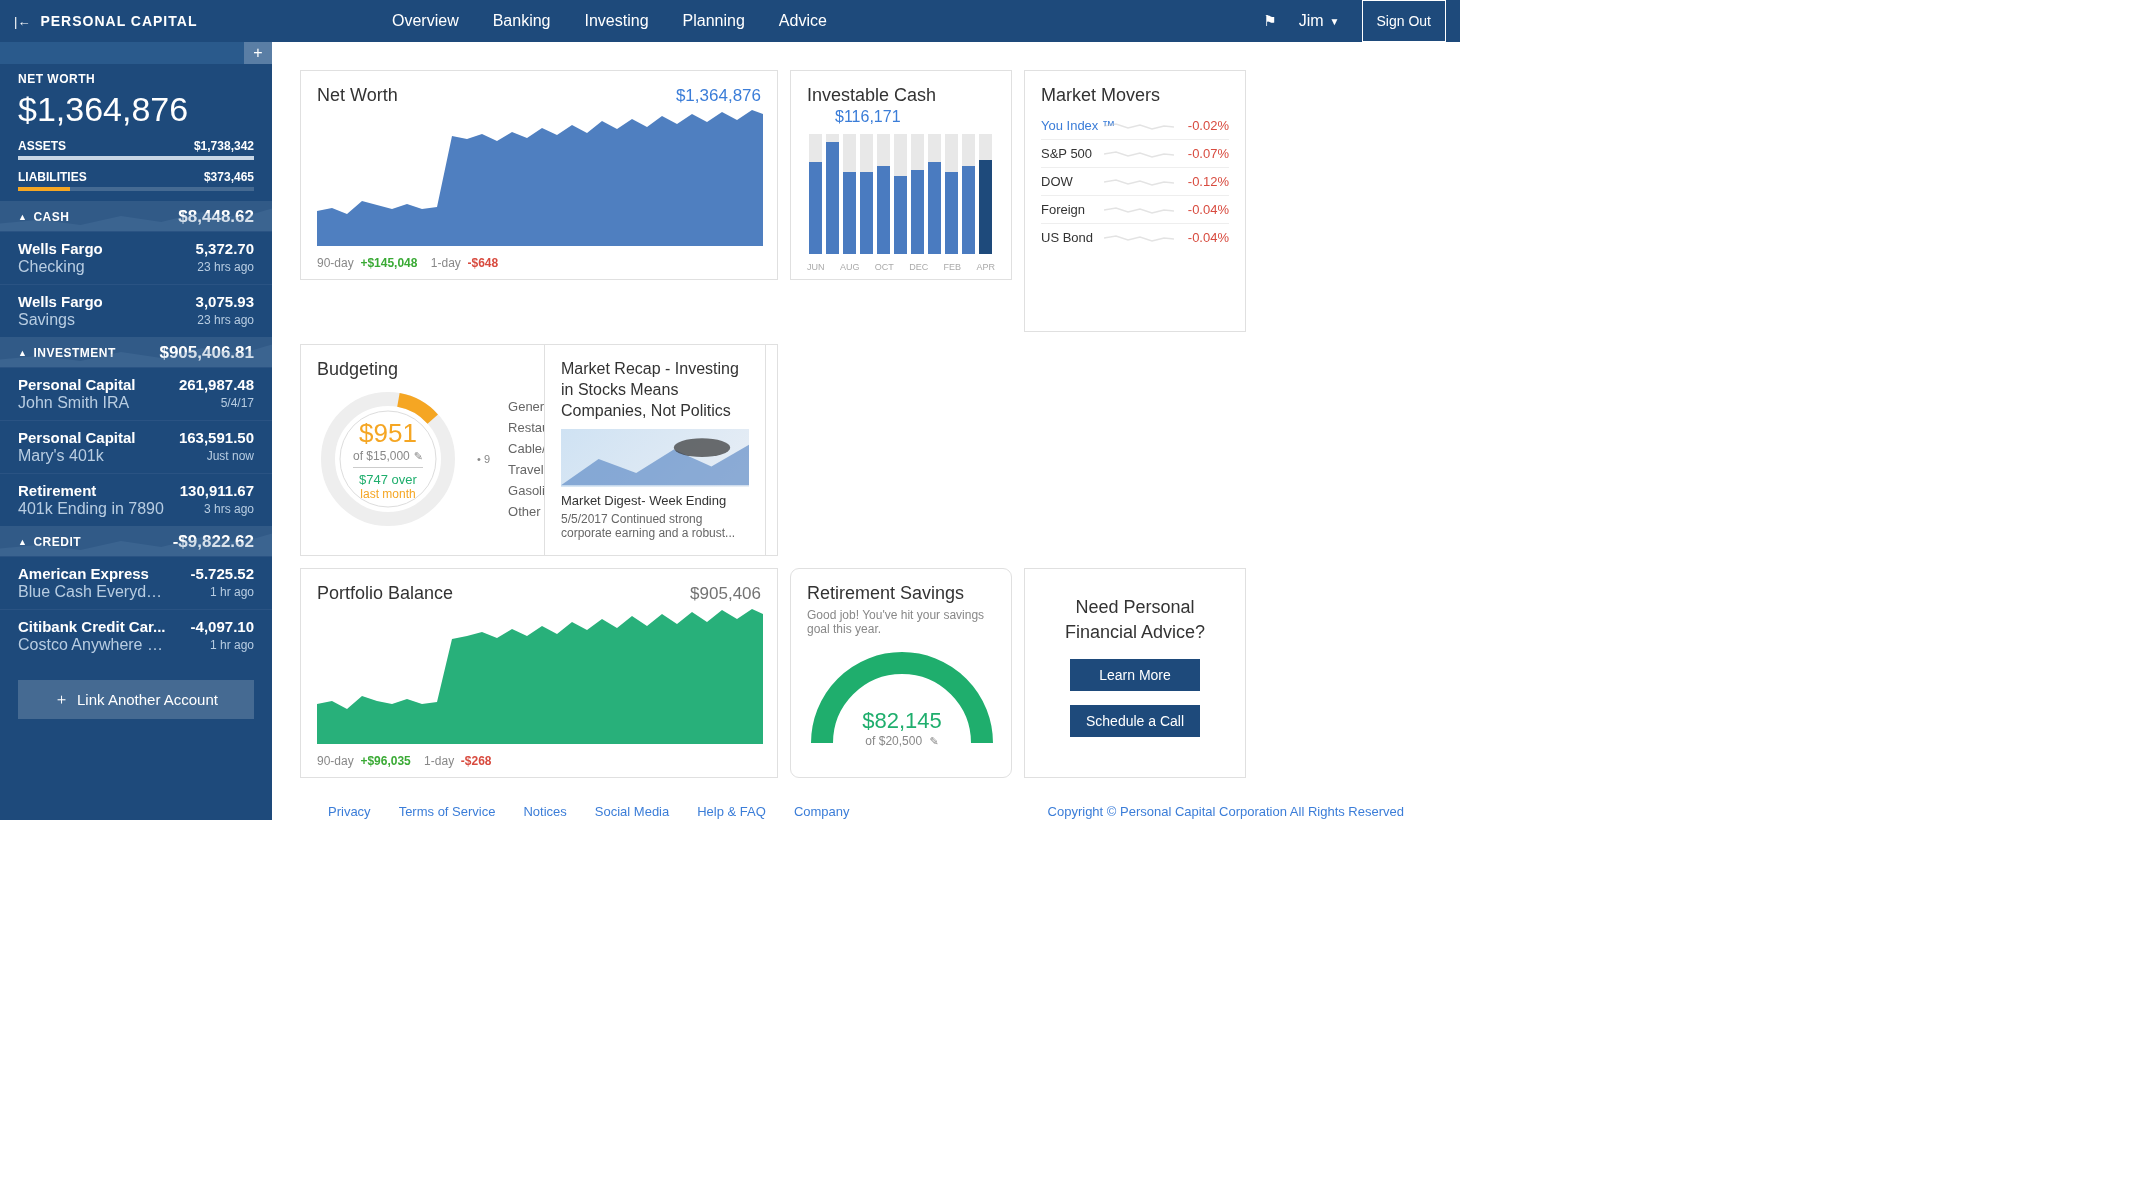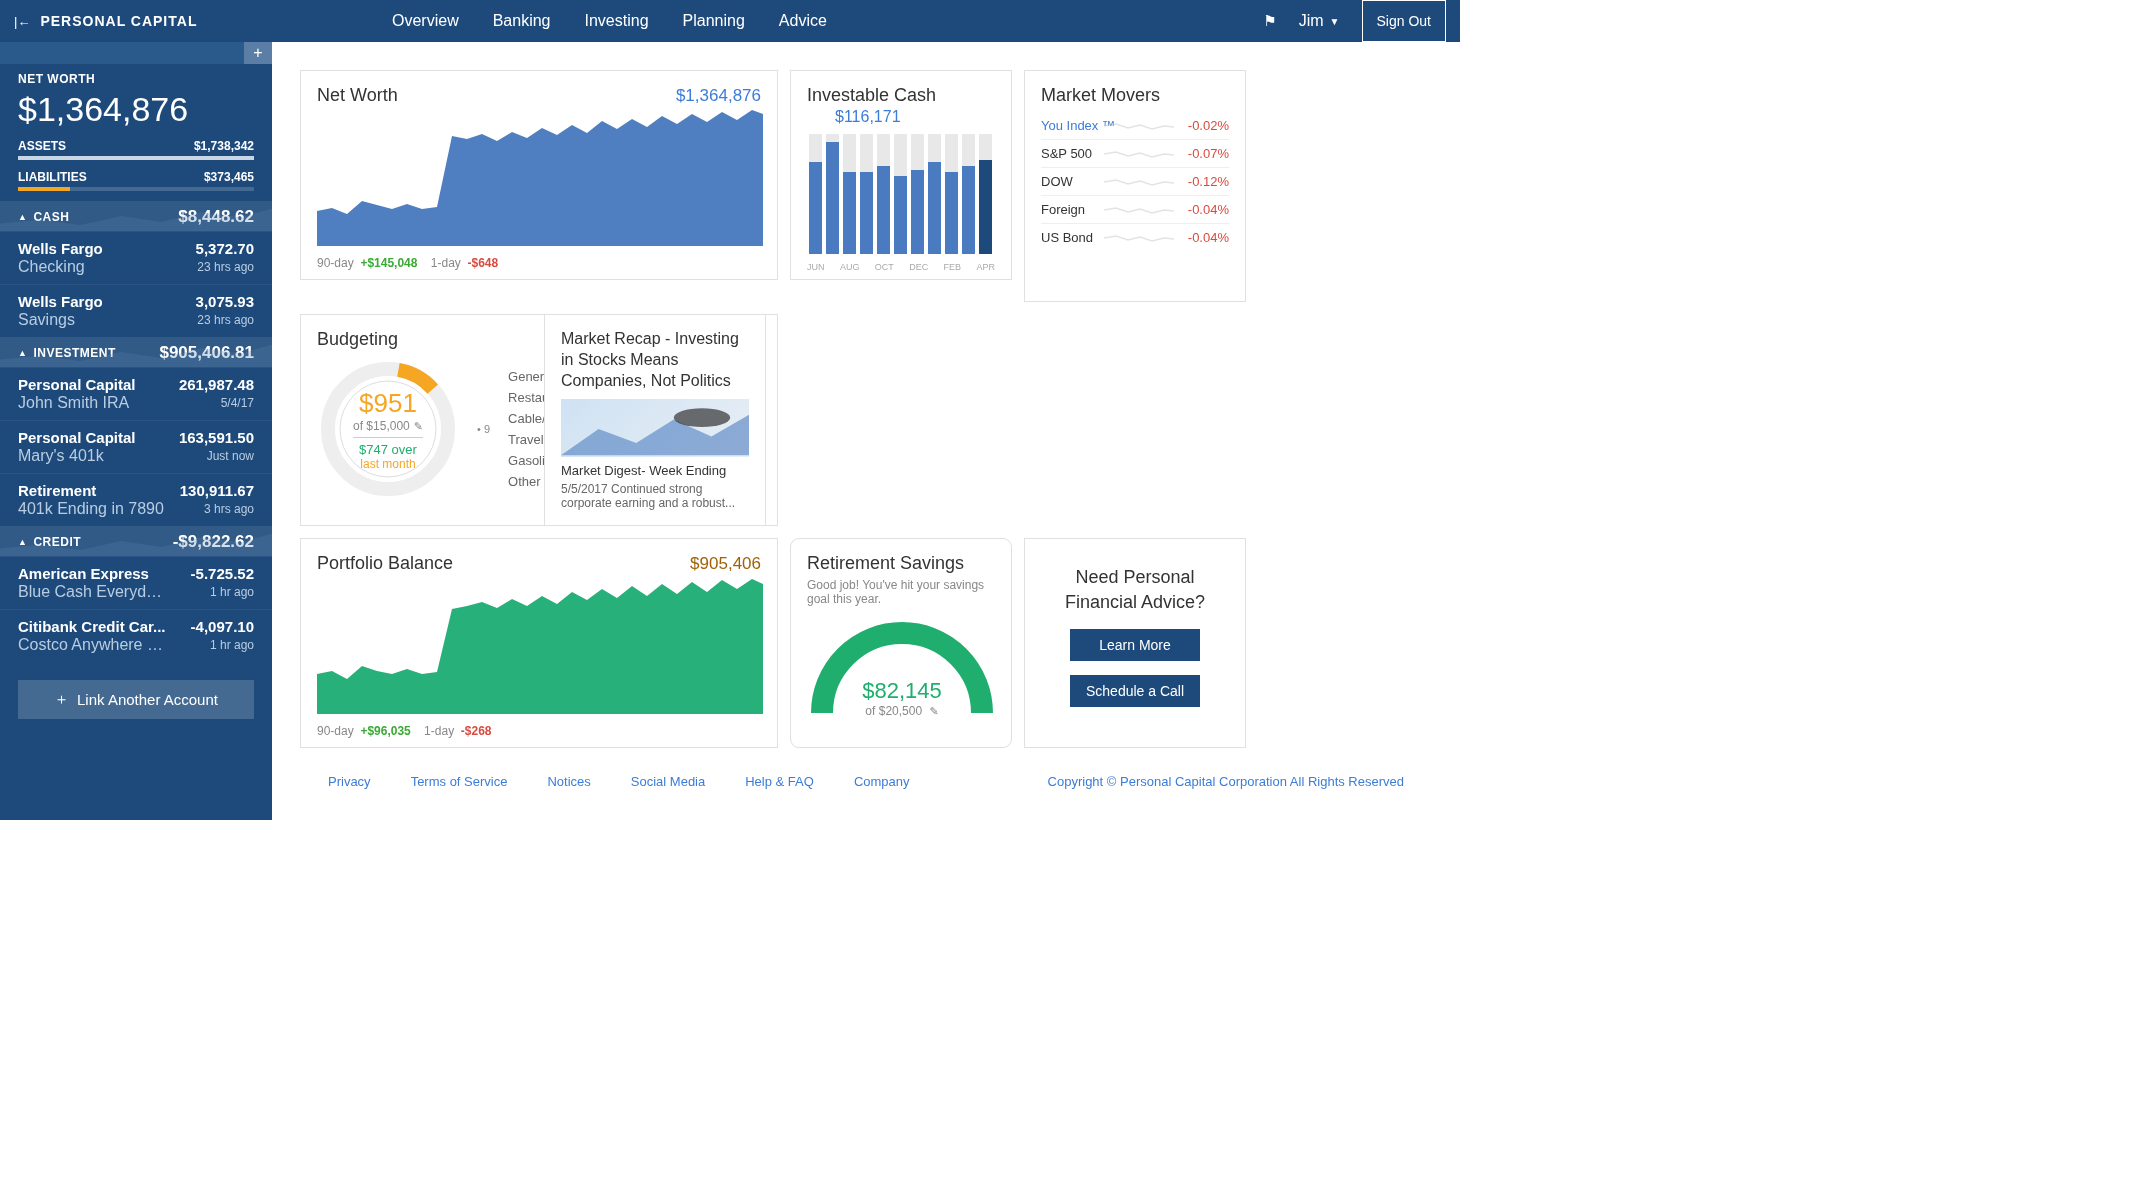--- a/index.html
+++ b/index.html
@@ -40,34 +40,34 @@
 .acct-row .acct-val { font-size:15px; font-weight:700; text-align:right;}
 .acct-row .acct-time { font-size:12px; color:#b8cde2; text-align:right; margin-top:3px;}
 
 .linkbtn { margin:18px; background:#456a92; padding:10px; text-align:center; font-size:15px; cursor:pointer; display:flex; align-items:center; justify-content:center; gap:8px;}
 
 .main { flex:1; background:#fff; padding:28px; }
 .card { border:1px solid #e0e0e0; background:#fff; padding:14px 16px; position:relative;}
 .card-title-row { display:flex; justify-content:space-between; align-items:baseline; }
 .card-title { font-size:18px; color:#333; }
 .card-title-val { font-size:17px; color:#3b7dd8; font-weight:400;}
-.card-title-val.green { color:#a16207; }
+.card-title-val.green { color:#737373; }
 
 
 .c-nw { grid-column:1; grid-row:1; }
 .c-ic { grid-column:2; grid-row:1; }
 .c-mm { grid-column:3; grid-row:1; }
 .c-cf { grid-column:1; grid-row:2; width:232px;}
 .c-bd { position:absolute; }
 .row { display:flex; gap:12px; margin-bottom:12px; }
 .row .card { }
 
 .c-nw { width:478px; height:210px;}
 .c-ic { width:222px; height:210px;}
-.c-mm { width:222px; height:232px;}
+.c-mm { width:222px; height:262px;}
 .c-cf { width:232px; height:212px;}
 .c-bd { width:478px; height:212px;}
 .c-mr { width:222px; height:212px;}
 .c-pb { width:478px; height:210px;}
 .c-rs { width:222px; height:210px;border-radius:9px;}
 .c-ad { width:222px; height:210px;}
 
 .subline { font-size:12px; color:#888; margin-top:10px;}
 .subline .g { color:#3aaa35; font-weight:600;}
 .subline .r { color:#d84b3f; font-weight:600;}
@@ -110,21 +110,21 @@
 .gauge { position:relative; width:190px; height:100px; margin:12px auto 0;}
 .gauge svg{width:100%; height:100%;}
 .gauge-center{position:absolute; bottom:0; left:0; right:0; text-align:center;}
 .gauge-val{color:#1fae6d; font-size:22px; font-weight:500;}
 .gauge-of{font-size:12px; color:#888;}
 
 .ad-title{font-size:18px; color:#333; text-align:center; margin-top:12px; line-height:1.4;}
 .ad-btn{display:block; width:130px; margin:14px auto 0; background:#1e4a7b; color:#fff; text-align:center; padding:8px 0; font-size:14px; cursor:pointer;}
 
 .footer { display:flex; align-items:center; padding:14px 28px; font-size:13px;}
-.footer .links { display:flex; gap:40px;}
+.footer .links { display:flex; gap:28px;}
 .footer .links span{color:#3b7dd8; cursor:pointer;}
 .footer .copy { margin-left:auto; color:#3b7dd8;}
 
 svg.area { display:block; }
 .baraxis { display:flex; justify-content:space-between; font-size:9px; color:#aaa; margin-top:4px;}
 </style>
 </head>
 <body>
 
 <div class="topbar">

